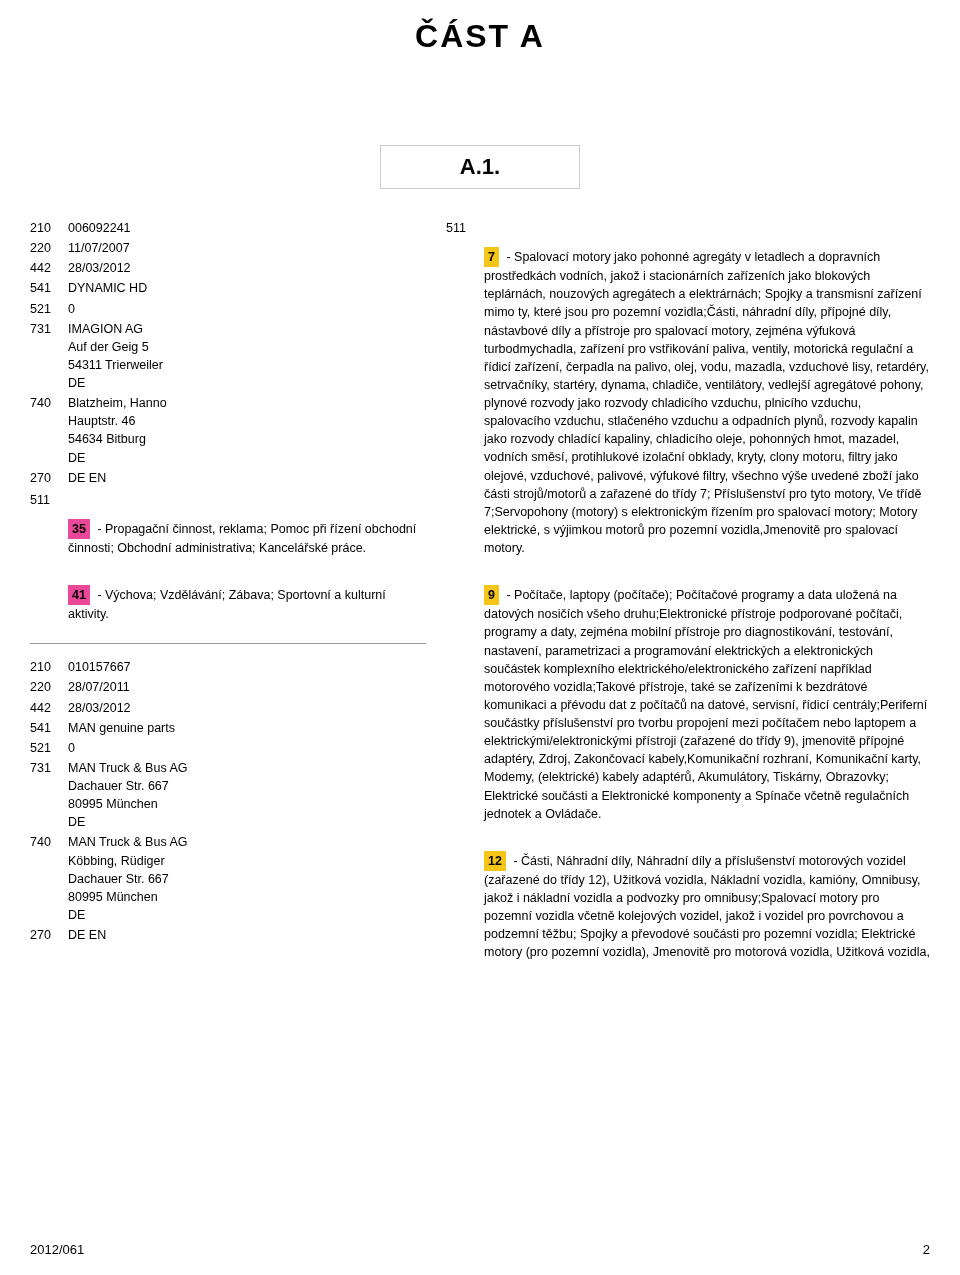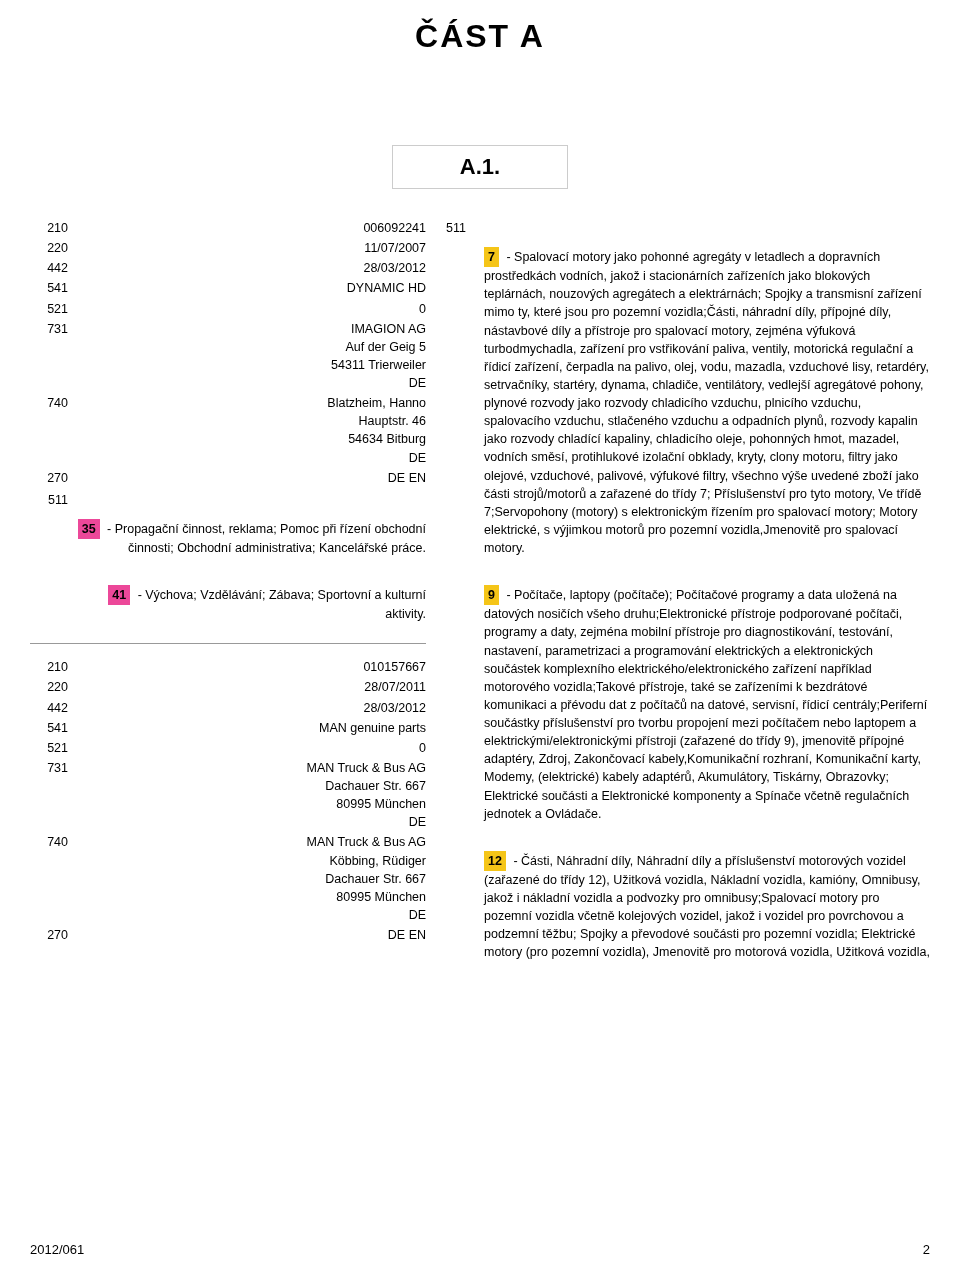--- a/index.html
+++ b/index.html
@@ -19,21 +19,21 @@
       font-weight: bold;
       letter-spacing: 2px;
     }
     .section-label {
       text-align: center;
       font-size: 22px;
       font-weight: bold;
       margin: 80px 0 20px 0;
       padding: 8px 0;
       border: 1px solid #ccc;
-      width: 176px;
+      width: 200px;
       margin-left: auto;
       margin-right: auto;
     }
     .content-area {
       display: flex;
       flex-direction: row;
       padding: 10px 30px 20px 30px;
       gap: 20px;
     }
     .left-col {
@@ -43,21 +43,20 @@
     }
     .right-col {
       width: 55%;
       font-size: 12.5px;
       line-height: 1.45;
     }
     .field-row {
       display: flex;
       margin-bottom: 2px;
       align-items: flex-start;
-      text-align: right;
     }
     .field-num {
       min-width: 38px;
       font-weight: normal;
       color: #000;
       font-size: 12.5px;
     }
     .field-val {
       flex: 1;
       font-size: 12.5px;

